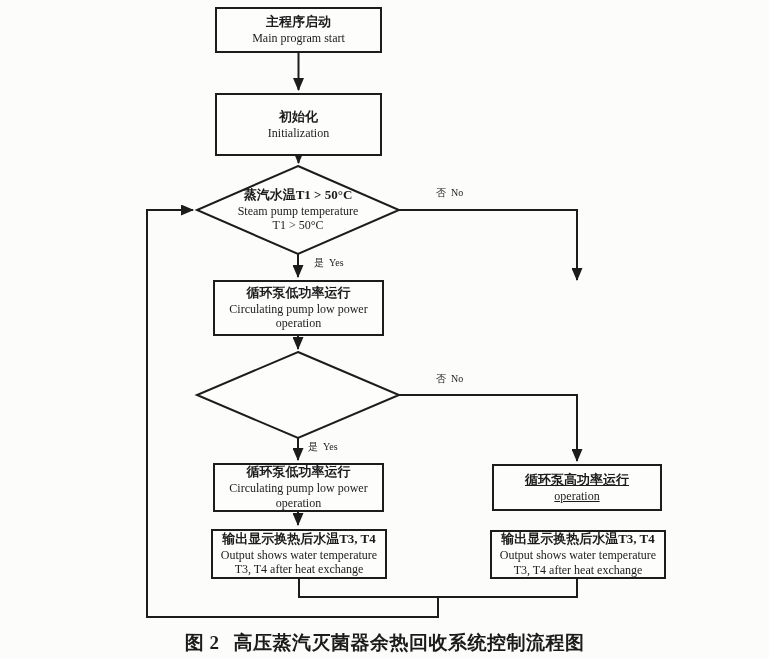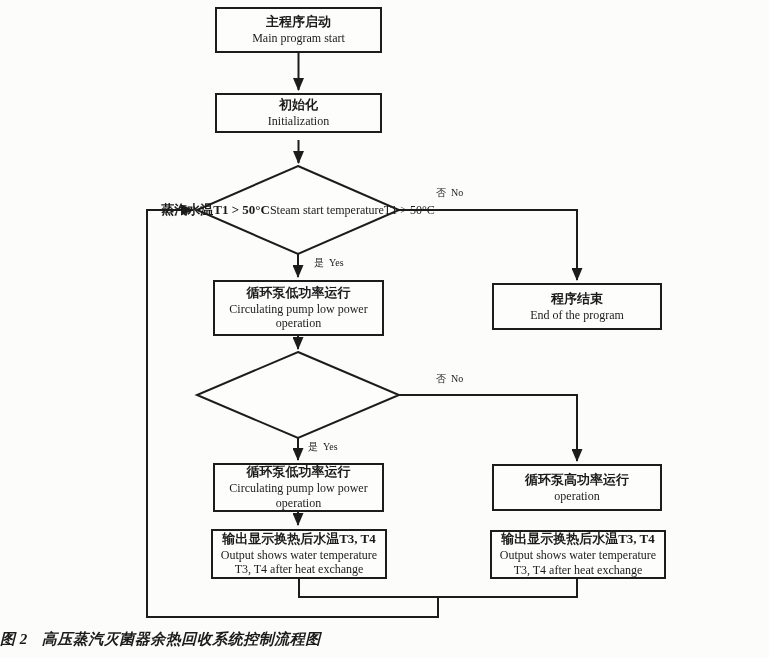--- a/index.html
+++ b/index.html
@@ -21,21 +21,21 @@
     position: absolute;
     background: #fdfdfc;
     border: 2px solid #1c1c1c;
     box-sizing: border-box;
     display: flex; flex-direction: column;
     justify-content: center; align-items: center;
     text-align: center;
   }
   .diamond-text {
     position: absolute;
-    display: flex; flex-direction: row;
+    display: flex; flex-direction: column;
     justify-content: center; align-items: center;
     text-align: left;
     pointer-events: none;
   }
   .zh {
     font-weight: bold;
     font-size: 13px;
     line-height: 1.3;
     white-space: pre;
   }
@@ -46,24 +46,23 @@
   }
   .branch-label {
     position: absolute;
     font-size: 10px;
     white-space: pre;
     line-height: 1;
   }
   .caption {
     position: absolute;
     left: 0; top: 630px; width: 100%;
-    text-align: left;
-    font-size: 15px;
+    text-align: center;
+    font-size: 19px;
     letter-spacing: 0.5px;
-    font-style: italic;
   }
   .caption .cap-label { font-weight: bold; margin-right: 14px; }
   .caption .cap-text  { font-weight: bold; }
 </style>
 </head>
 <body>
 
 <div class="canvas">
 
   <svg class="wires" width="769" height="658" viewBox="0 0 769 658">
@@ -95,62 +94,58 @@
 
     <polygon points="298,166 399,210 298,254 197,210" fill="#fdfdfc" stroke="#1c1c1c" stroke-width="2"></polygon>
     <polygon points="298,352 399,395 298,438 197,395" fill="#fdfdfc" stroke="#1c1c1c" stroke-width="2"></polygon>
   </svg>
 
   <div class="rect-node" style="left:215px; top:7px; width:167px; height:46px;">
     <div class="zh">主程序启动</div>
     <div class="en">Main program start</div>
   </div>
 
-  <div class="rect-node" style="left:215px; top:93px; width:167px; height:40px;">
+  <div class="rect-node" style="left:215px; top:93px; width:167px; height:63px;">
     <div class="zh">初始化</div>
     <div class="en">Initialization</div>
   </div>
 
   <div class="rect-node" style="left:213px; top:280px; width:171px; height:56px;">
     <div class="zh">循环泵低功率运行</div>
     <div class="en">Circulating pump low power</div>
     <div class="en">operation</div>
   </div>
 
-  <div class="rect-node" style="left:492px; top:283px; width:170px; height:47px;">
-    <div class="zh">程序结束</div>
-    <div class="en">End of the program</div>
-  </div>
 
   <div class="rect-node" style="left:213px; top:463px; width:171px; height:49px;">
     <div class="zh">循环泵低功率运行</div>
     <div class="en">Circulating pump low power</div>
     <div class="en">operation</div>
   </div>
 
-  <div class="rect-node" style="left:492px; top:464px; width:170px; height:47px;">
+  <div class="rect-node" style="left:492px; top:464px; width:170px; height:47px;text-decoration:underline;">
     <div class="zh">循环泵高功率运行</div>
     <div class="en">operation</div>
   </div>
 
   <div class="rect-node" style="left:211px; top:529px; width:176px; height:50px;">
     <div class="zh">输出显示换热后水温T3, T4</div>
     <div class="en">Output shows water temperature</div>
     <div class="en">T3, T4 after heat exchange</div>
   </div>
 
   <div class="rect-node" style="left:490px; top:530px; width:176px; height:49px;">
     <div class="zh">输出显示换热后水温T3, T4</div>
     <div class="en">Output shows water temperature</div>
     <div class="en">T3, T4 after heat exchange</div>
   </div>
 
   <div class="diamond-text" style="left:198px; top:170px; width:200px; height:80px;">
     <div class="zh">蒸汽水温T1 &gt; 50°C</div>
-    <div class="en">Steam start temperature</div>
+    <div class="en">Steam pump temperature</div>
     <div class="en">T1 &gt; 50°C</div>
   </div>
 
 
   <div class="branch-label" style="left:436px; top:188px;">否  No</div>
   <div class="branch-label" style="left:314px; top:258px;">是  Yes</div>
   <div class="branch-label" style="left:436px; top:374px;">否  No</div>
   <div class="branch-label" style="left:308px; top:442px;">是  Yes</div>
 
   <div class="caption">

